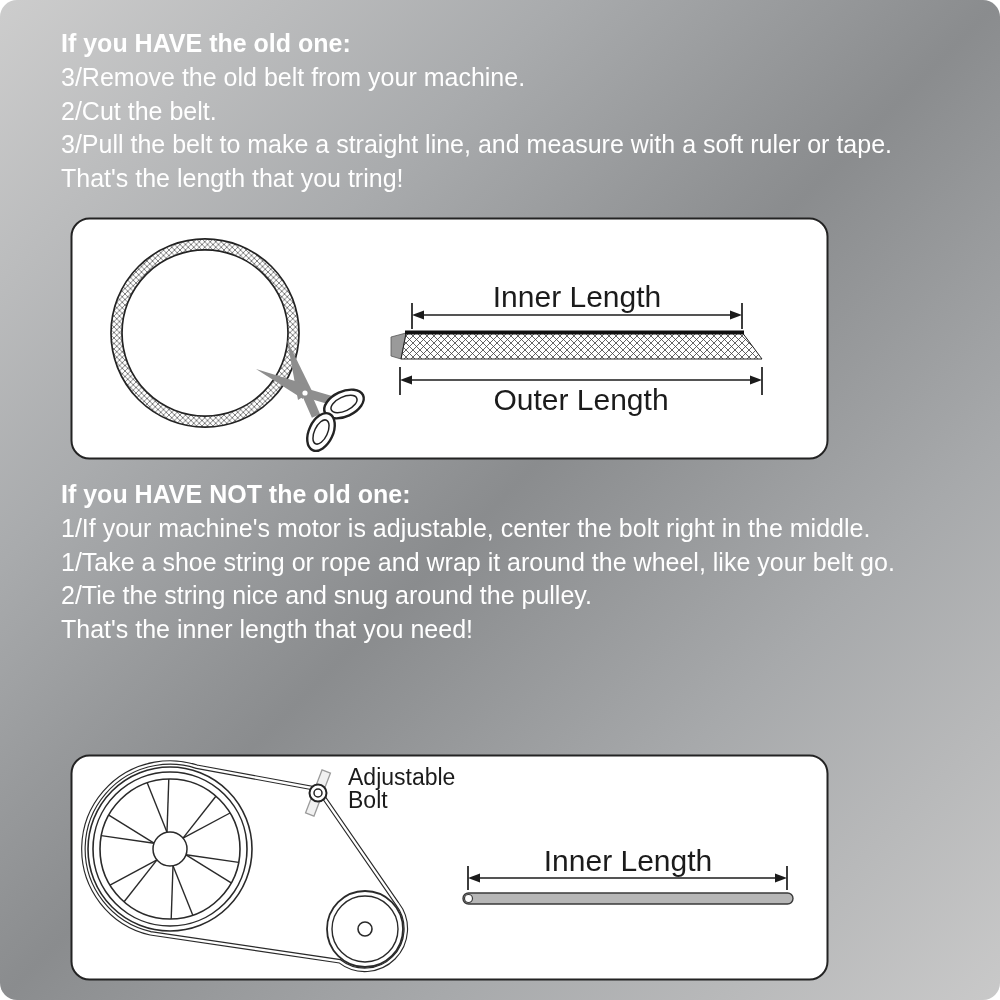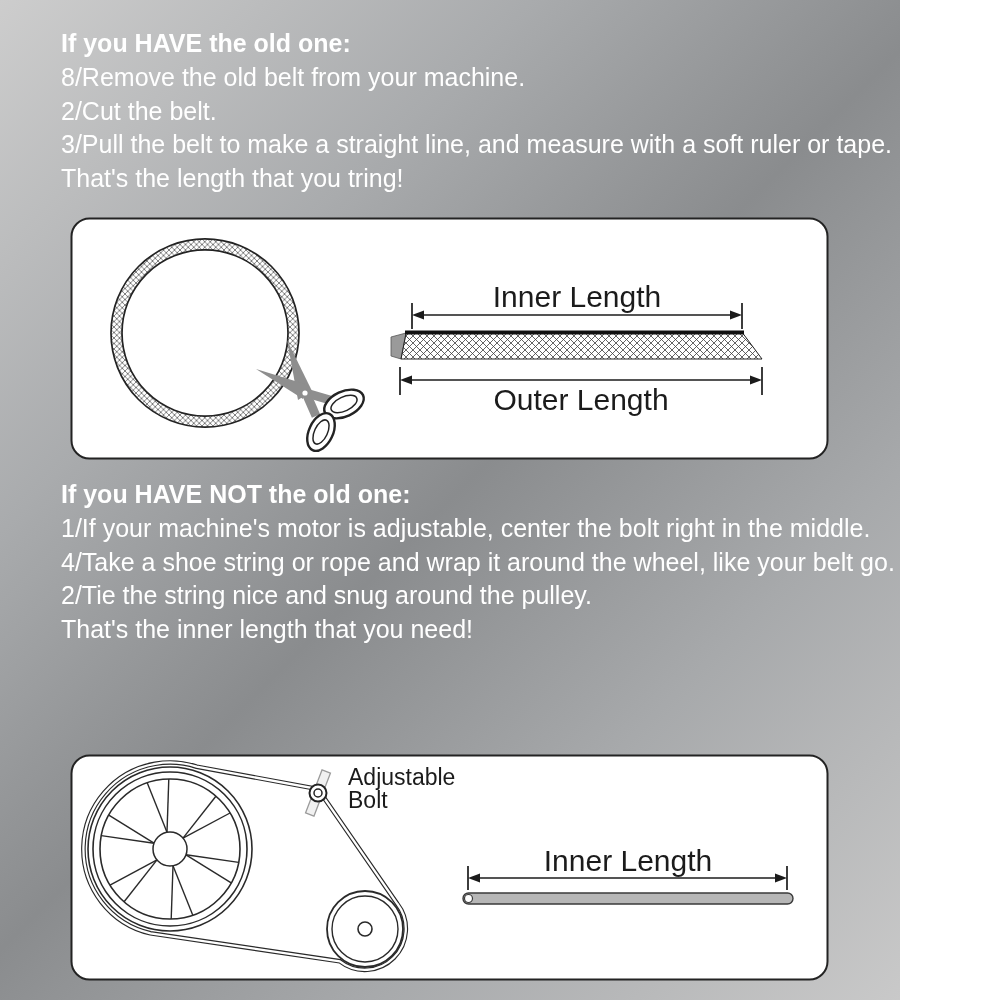--- a/index.html
+++ b/index.html
@@ -1,34 +1,35 @@
 <!DOCTYPE html>
 <html><head>
 <meta charset="utf-8">
 <style>
   html,body{margin:0;padding:0;}
   .canvas{
-    position:relative;width:900px;height:1000px;overflow:hidden;
+    position:relative;width:1000px;height:1000px;overflow:hidden;
     background:linear-gradient(135deg,#cdcdcd 0%,#a9abad 28%,#8a8c8e 50%,#a7a9ab 72%,#c9c9c9 100%);
     font-family:"Liberation Sans",sans-serif;
+    border-radius:17px;
   }
   .text-block{position:absolute;left:61px;color:#ffffff;font-size:25px;line-height:33.8px;white-space:nowrap;}
   .heading{font-weight:bold;}
   .panel{position:absolute;left:70px;}
   svg{display:block;}
   svg text{font-family:"Liberation Sans",sans-serif;fill:#1b1b1b;}
 </style>
 </head>
 <body>
 
 <div class="canvas">
 
   <div class="text-block" style="top:27px">
     <div class="heading">If you HAVE the old one:</div>
-    <div>8/Remove the old belt from your machine.</div>
+    <div>3/Remove the old belt from your machine.</div>
     <div>2/Cut the belt.</div>
     <div>3/Pull the belt to make a straight line, and measure with a soft ruler or tape.</div>
     <div>That's the length that you tring!</div>
   </div>
 
   <div class="panel" style="top:217px">
     <svg width="759" height="243" viewBox="0 0 759 243">
       <defs>
         <pattern id="hatchRing" width="5.5" height="5.5" patternUnits="userSpaceOnUse">
           <path d="M0 5.5 L5.5 0 M0 0 L5.5 5.5" stroke="#4a4a4a" stroke-width="0.7" fill="none"></path>
@@ -80,21 +81,21 @@
         <polygon points="330,163 342,158.6 342,167.4" fill="#1b1b1b" stroke="none"></polygon>
         <polygon points="692,163 680,158.6 680,167.4" fill="#1b1b1b" stroke="none"></polygon>
       </g>
       <text x="511" y="193" text-anchor="middle" font-size="30">Outer Length</text>
     </svg>
   </div>
 
   <div class="text-block" style="top:478px">
     <div class="heading">If you HAVE NOT the old one:</div>
     <div>1/If your machine's motor is adjustable, center the bolt right in the middle.</div>
-    <div>4/Take a shoe string or rope and wrap it around the wheel, like your belt go.</div>
+    <div>1/Take a shoe string or rope and wrap it around the wheel, like your belt go.</div>
     <div>2/Tie the string nice and snug around the pulley.</div>
     <div>That's the inner length that you need!</div>
   </div>
 
   <div class="panel" style="top:754px">
     <svg width="759" height="227" viewBox="0 0 759 227">
       <rect x="1.5" y="1.5" width="756" height="224" rx="18" fill="#ffffff" stroke="#232323" stroke-width="2"></rect>
 
       <g>
         <path d="M80.5 179.3 A86.5 86.5 0 0 1 85 9.8 A86.5 86.5 0 0 1 126.7 12.7 L248 35 L327.3 149.8 A41 41 0 0 1 269.8 207.3 Z" fill="none" stroke="#2a2a2a" stroke-width="4.6"></path>

